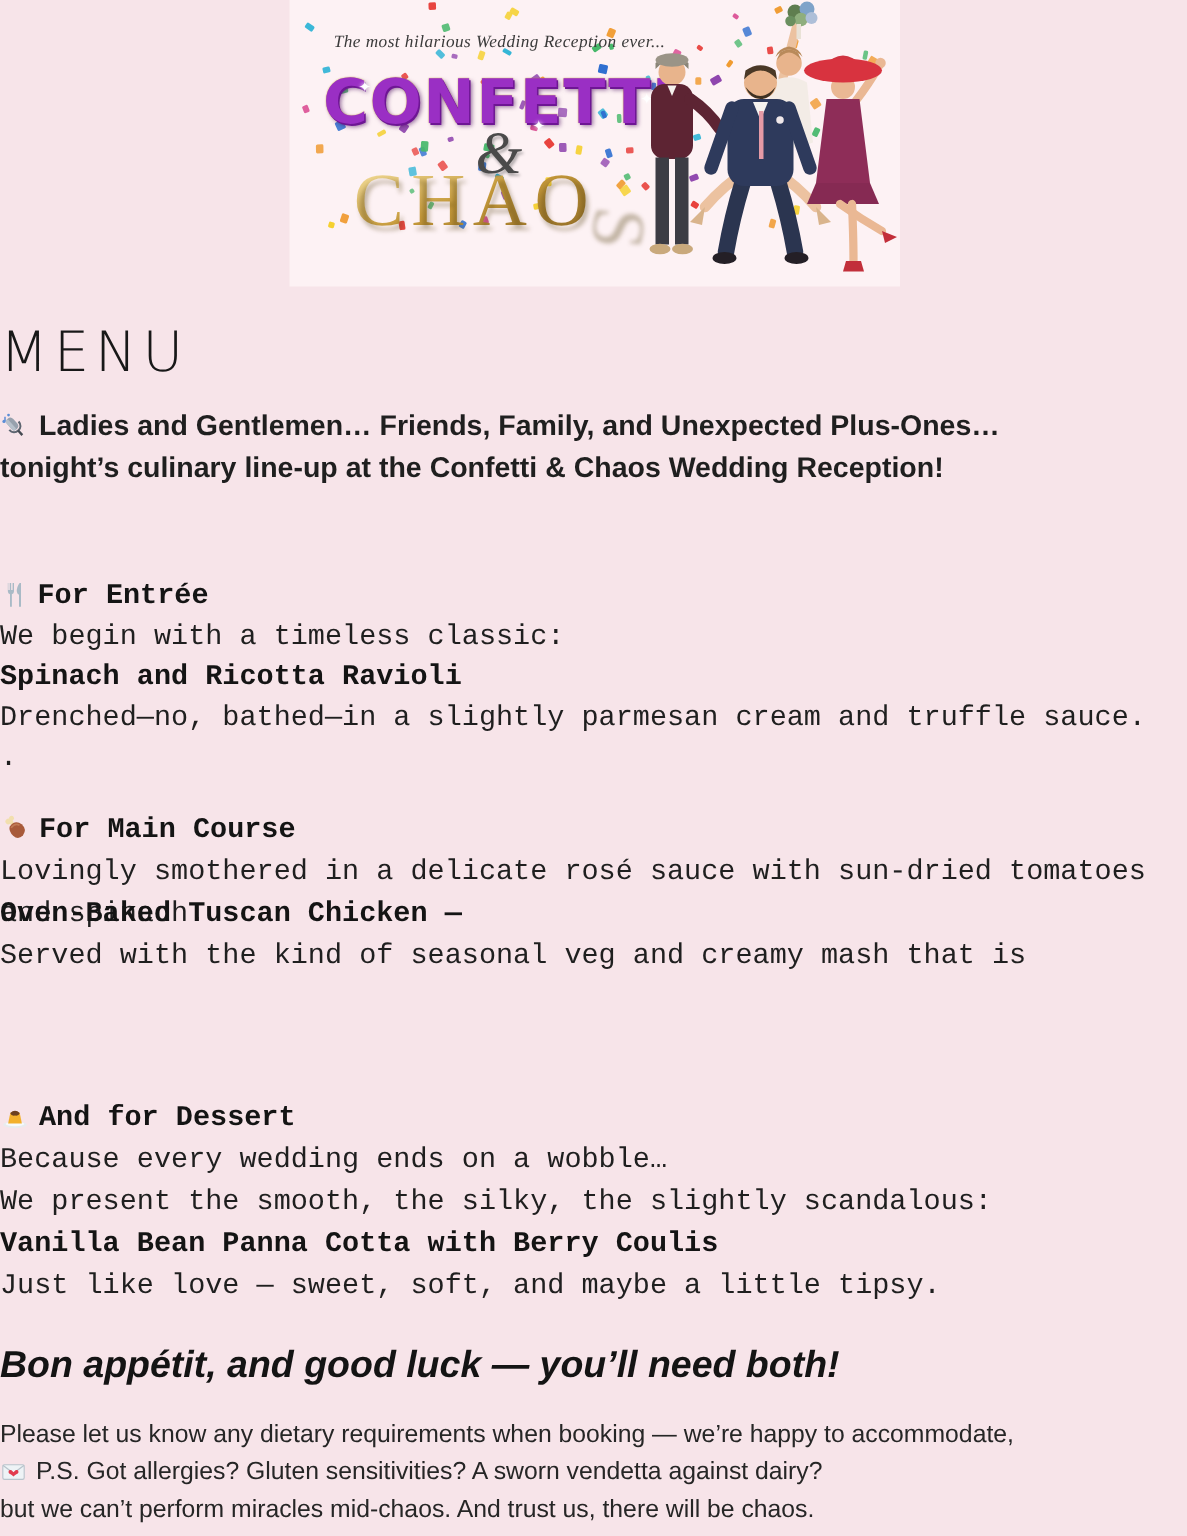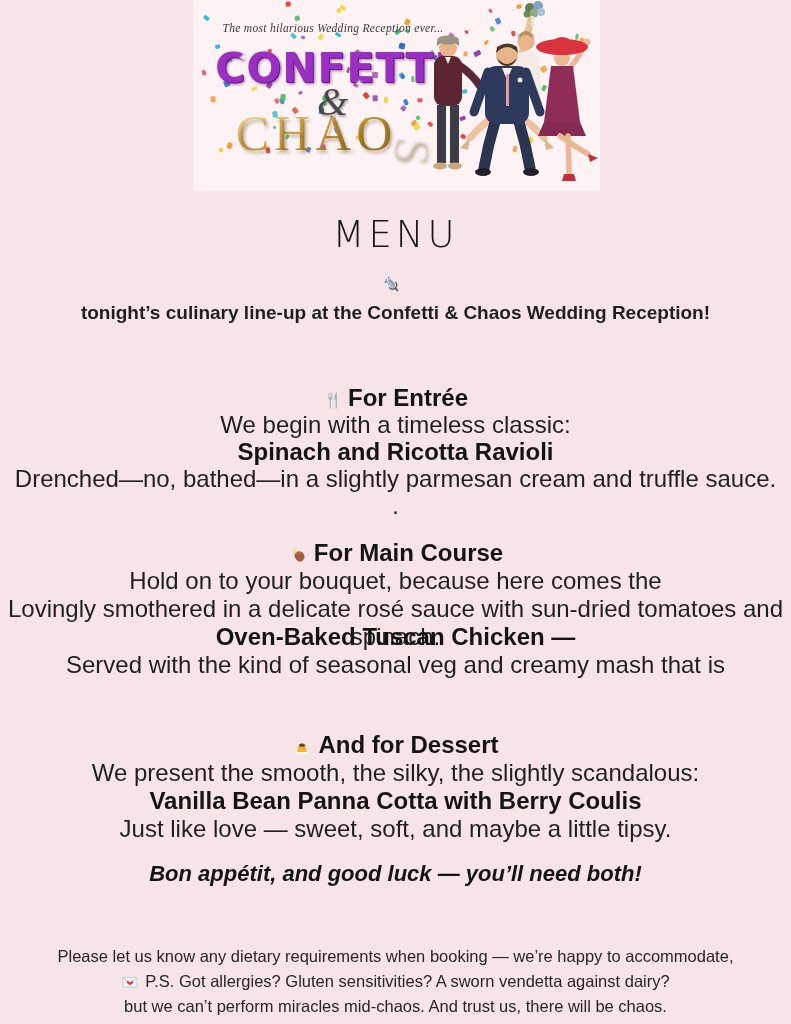--- a/index.html
+++ b/index.html
@@ -85,45 +85,45 @@
     transform: rotate(96deg) translate(14px, 2px);
     transform-origin: 50% 60%;
   }
   .photo {
     position: absolute;
     right: 0; top: 0;
     width: 190px; height: 191px;
   }
 
   
-  .abs { position: absolute; left: 0; right: 0; text-align: center; }
+  .abs { position: absolute; left: 0; right: 0; }
   .menu-title {
     top: 210px; height: 50px; line-height: 50px;
     font-family: "DejaVu Sans", sans-serif;
     font-weight: 200;
     font-size: 37px;
     letter-spacing: 4px;
     color: #181818;
   }
   .intro { top: 271px; font-weight: bold; font-size: 19px; }
   .intro .line { height: 28px; line-height: 28px; }
 
-  .section .line, .section .heading { font-size: 24px; }
+  .section .line, .section .heading { font-size: 19px; font-family: Liberation Mono, monospace; }
   .sec-entree  { top: 384px; }
   .sec-entree .line, .sec-entree .heading { height: 27px; line-height: 27px; }
   .sec-main    { top: 539px; }
   .sec-main .line, .sec-main .heading { height: 28px; line-height: 28px; }
   .sec-dessert { top: 731px; }
   .sec-dessert .line, .sec-dessert .heading { height: 28px; line-height: 28px; }
   .heading { font-weight: bold; color: #141414; }
   .bold { font-weight: bold; color: #141414; }
 
   .closing {
-    top: 860px; height: 28px; line-height: 28px;
-    font-weight: bold; font-style: italic; font-size: 22px; color: #141414;
+    top: 896px; height: 28px; line-height: 28px;
+    font-weight: bold; font-style: italic; font-size: 25px; color: #141414;
   }
   .ps { top: 944px; font-size: 16.5px; color: #262626; }
   .ps .line { height: 25px; line-height: 25px; }
 
   .ico { display: inline-block; vertical-align: -4px; margin-right: 6px; }
   .ico svg { display: block; }
 </style>
 </head>
 <body>
 
@@ -304,21 +304,21 @@
     <span class="ico"><svg width="20" height="20" viewBox="0 0 24 24">
           <g transform="rotate(-42 12 13)">
             <rect x="9" y="4" width="6.4" height="11" rx="3.2" fill="#97a1ad"></rect>
             <rect x="9" y="4" width="3" height="11" rx="1.5" fill="#b7c0ca"></rect>
             <path d="M7.2 11.5c0 3.2 2.2 5.2 5 5.2s5-2 5-5.2" stroke="#5d6570" fill="none" stroke-width="1.7"></path>
             <rect x="11.2" y="16.6" width="1.9" height="5" fill="#454a52"></rect>
           </g>
           <path d="M4 4.5 L4 8" stroke="#5b8dd6" stroke-width="1.2"></path>
           <circle cx="3.2" cy="8.3" r="1.3" fill="#5b8dd6"></circle>
           <circle cx="6.8" cy="3.2" r="1.1" fill="#5b8dd6"></circle>
-        </svg></span>
+        </svg></span><span>Ladies and Gentlemen… Friends, Family, and Unexpected Plus-Ones…</span>
   </div>
   <div class="line">tonight’s culinary line-up at the Confetti &amp; Chaos Wedding Reception!</div>
 </div>
 
 <div class="abs section sec-entree">
   <div class="heading">
     <span class="ico"><svg width="19" height="19" viewBox="0 0 24 24" fill="#a9bac6">
           <path d="M7 2 L7 8 L8.2 8 L8.2 2 L9.4 2 L9.4 8 L10.6 8 L10.6 2 L11.8 2 L11.8 9 Q11.8 11 10 11.5 L10 22 L8.4 22 L8.4 11.5 Q6.6 11 6.6 9 L6.6 2 Z"></path>
           <path d="M16.5 2 Q13.8 5.5 14.2 9.5 Q14.5 11.5 16 12 L16 22 L17.7 22 L17.7 2 Z"></path>
         </svg></span><span>For Entrée</span>
@@ -334,35 +334,35 @@
     <span class="ico"><svg width="20" height="20" viewBox="0 0 24 24">
           <g transform="rotate(-38 12 12)">
             <circle cx="11" cy="4.6" r="2.3" fill="#f2dfae"></circle>
             <circle cx="14.6" cy="4.2" r="2" fill="#f2dfae"></circle>
             <rect x="11" y="4.5" width="3" height="5" rx="1.2" fill="#f2dfae" transform="rotate(8 12.5 7)"></rect>
             <path d="M9.2 8.5 Q16.5 6.5 18 13 Q19 19 13.5 20.5 Q8 21.5 7 16 Q6.4 11 9.2 8.5" fill="#a85a3a"></path>
             <path d="M9.6 10 Q14.5 8.6 16.2 12.5" stroke="#c07a55" stroke-width="1.3" fill="none"></path>
           </g>
         </svg></span><span>For Main Course</span>
   </div>
-  <div class="line">Hold on to your bouquet, because here comes the</div>
   <div class="line">Lovingly smothered in a delicate rosé sauce with sun-dried tomatoes and spinach.</div>
   <div class="line bold">Oven-Baked Tuscan Chicken —</div>
   <div class="line">Served with the kind of seasonal veg and creamy mash that is</div>
 </div>
 
 <div class="abs section sec-dessert">
   <div class="heading">
     <span class="ico"><svg width="20" height="20" viewBox="0 0 24 24">
           <ellipse cx="12" cy="19" rx="9.5" ry="2.6" fill="#e8ecef"></ellipse>
           <ellipse cx="12" cy="18.4" rx="7.5" ry="1.8" fill="#f7fafc"></ellipse>
           <path d="M6.5 18 L8.2 9.5 Q12 6.8 15.8 9.5 L17.5 18 Z" fill="#f3b02c"></path>
           <path d="M8.2 9.5 Q12 6.2 15.8 9.5 Q15 12.2 12 11.6 Q9 12.2 8.2 9.5" fill="#6d4020"></path>
         </svg></span><span>And for Dessert</span>
   </div>
+  <div class="line">Because every wedding ends on a wobble…</div>
   <div class="line">We present the smooth, the silky, the slightly scandalous:</div>
   <div class="line bold">Vanilla Bean Panna Cotta with Berry Coulis</div>
   <div class="line">Just like love — sweet, soft, and maybe a little tipsy.</div>
 </div>
 
 <div class="abs closing">Bon appétit, and good luck — you’ll need both!</div>
 
 <div class="abs ps">
   <div class="line">Please let us know any dietary requirements when booking — we’re happy to accommodate,</div>
   <div class="line">

